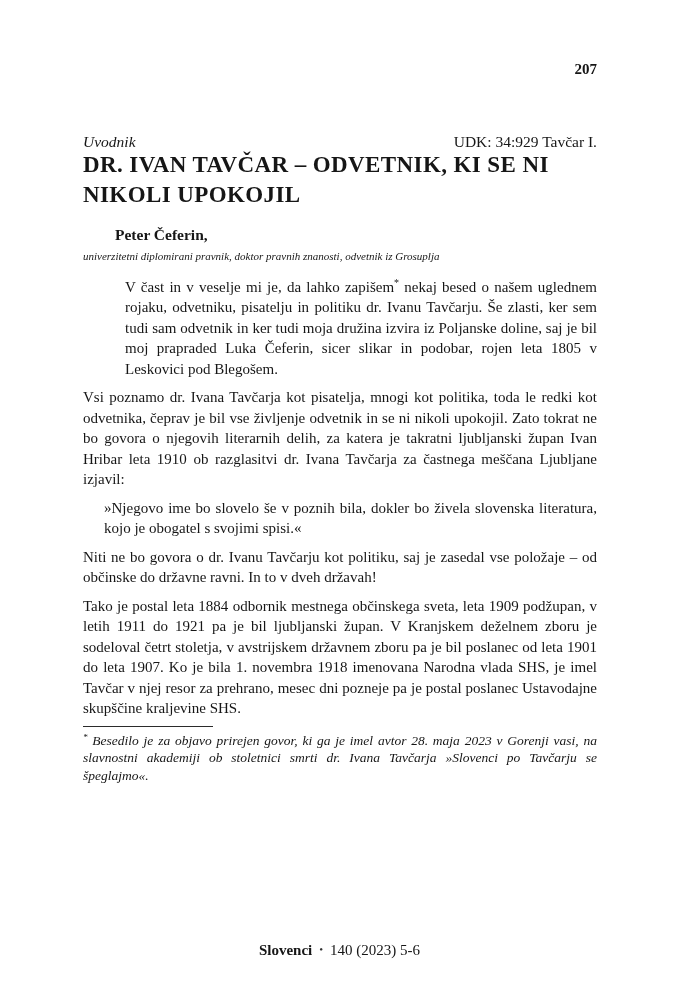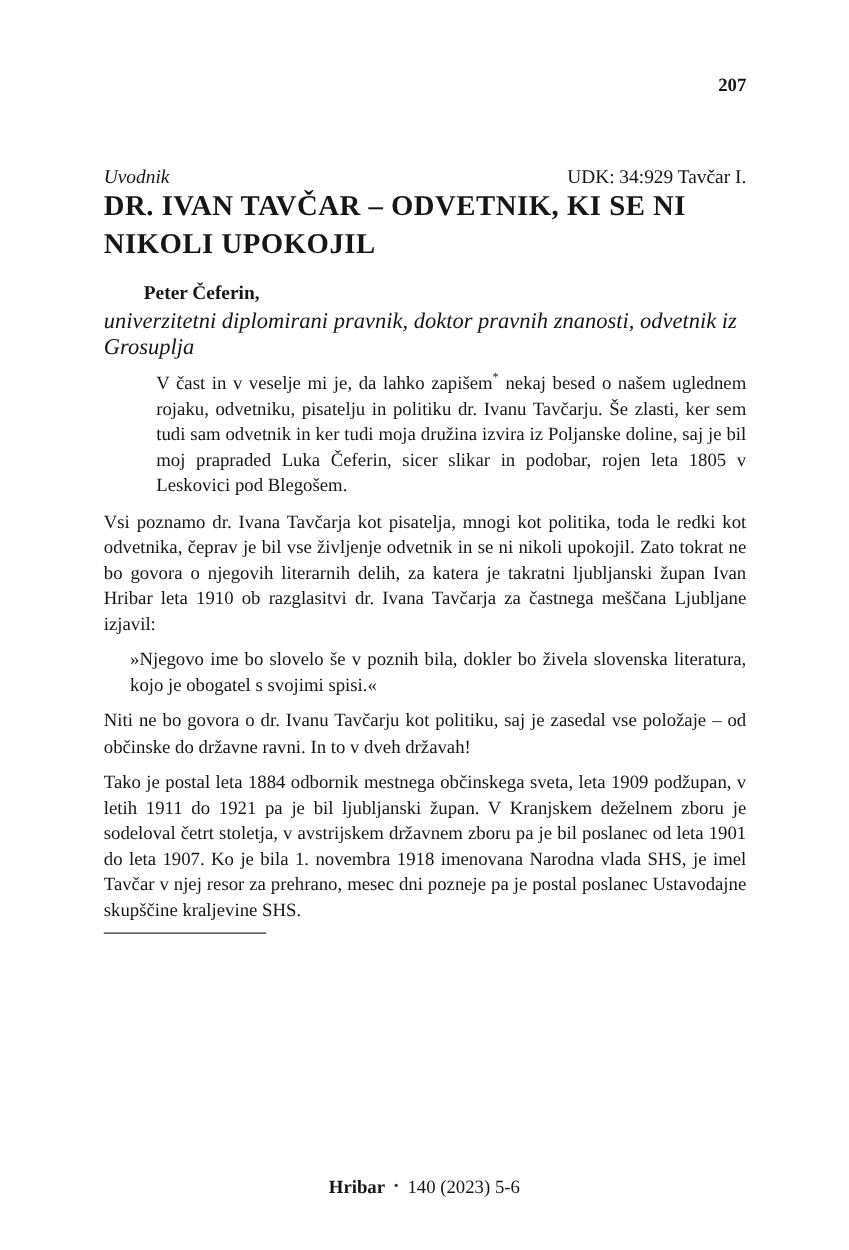--- a/index.html
+++ b/index.html
@@ -43,21 +43,21 @@
   }
   .author-name {
     margin-top: 14px;
     font-size: 15.5px;
     font-weight: bold;
     line-height: 21px;
     margin-left: 32px;
   }
   .author-affiliation {
     margin-top: 1px;
-    font-size: 18px;
+    font-size: 11px;
     font-style: italic;
     line-height: 20.5px;
   }
   p.body-p {
     margin-top: 8px;
     font-size: 15px;
     line-height: 20.5px;
     text-align: justify;
   }
   p.body-p.first { margin-top: 10px; margin-left: 42px; }
@@ -132,19 +132,20 @@
 
   <blockquote class="quotation">»Njegovo ime bo slovelo še v poznih bila, dokler bo živela slovenska literatura, kojo je obogatel s svojimi spisi.«</blockquote>
 
   <p class="body-p">Niti ne bo govora o dr. Ivanu Tavčarju kot politiku, saj je zasedal vse položaje – od občinske do državne ravni. In to v dveh državah!</p>
 
   <p class="body-p">Tako je postal leta 1884 odbornik mestnega občinskega sveta, leta 1909 podžupan, v letih 1911 do 1921 pa je bil ljubljanski župan. V Kranjskem deželnem zboru je sodeloval četrt stoletja, v avstrijskem državnem zboru pa je bil poslanec od leta 1901 do leta 1907. Ko je bila 1. novembra 1918 imenovana Narodna vlada SHS, je imel Tavčar v njej resor za prehrano, mesec dni pozneje pa je postal poslanec Ustavodajne skupščine kraljevine SHS.</p>
 
 
   <div class="footnote-area">
     <div class="footnote-rule"></div>
+    <p class="footnote"><sup>*</sup><span> Besedilo je za objavo prirejen govor, ki ga je imel avtor 28. maja 2023 v Gorenji vasi, na slavnostni akademiji ob stoletnici smrti dr. Ivana Tavčarja »Slovenci po Tavčarju se špeglajmo«.</span></p>
   </div>
 
   <div class="journal-footer">
-    <span class="journal-name">Hribar</span><span class="bullet-separator">•</span><span class="issue-info">140 (2023) 5-6</span>
+    <span class="journal-name">Slovenci</span><span class="bullet-separator">•</span><span class="issue-info">140 (2023) 5-6</span>
   </div>
 
 </div>
 
 </body></html>

